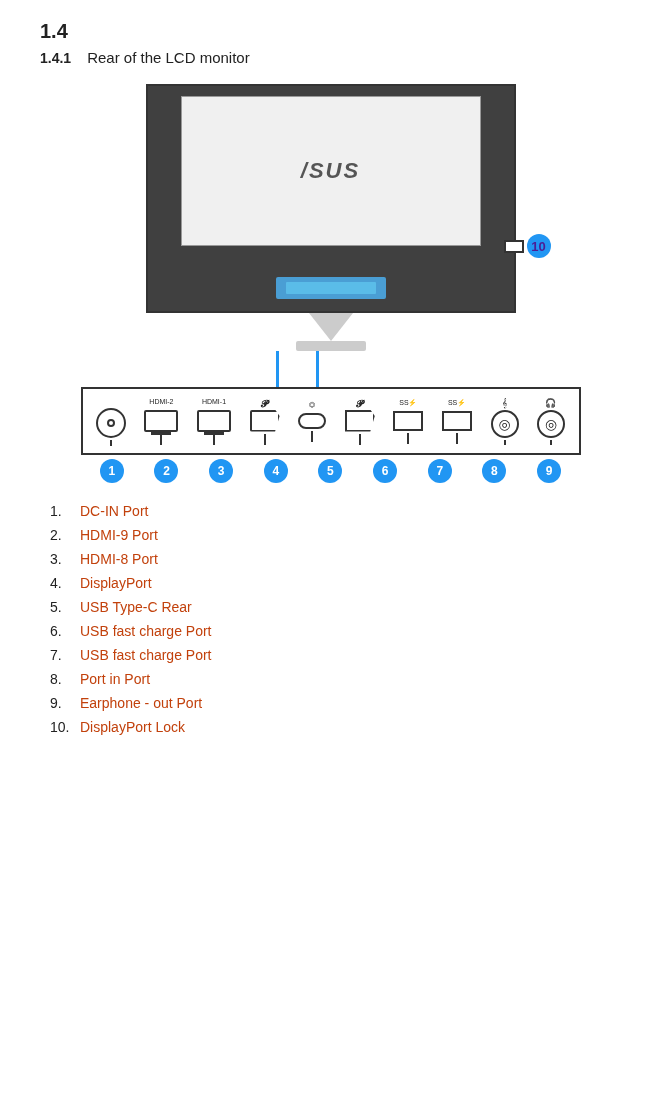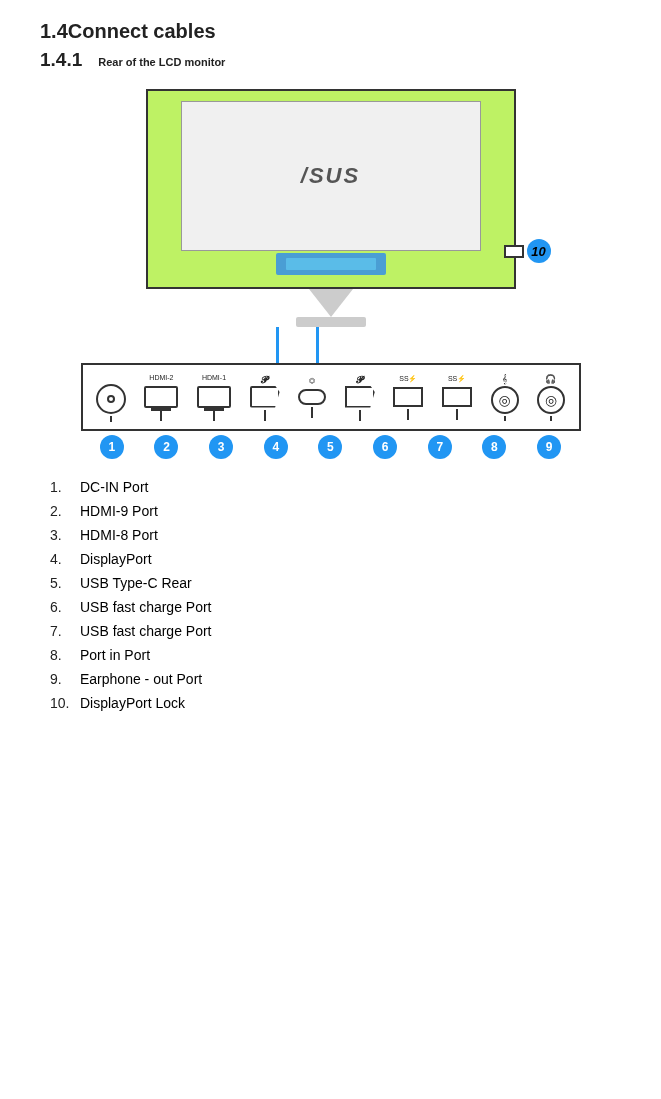--- a/index.html
+++ b/index.html
@@ -17,25 +17,25 @@
     .page-container {
       width: 661px;
       height: 1099px;
       padding: 20px 40px 20px 40px;
       position: relative;
     }
 
     
     .monitor-frame {
       width: 370px;
-      height: 200px;
+      height: 229px;
       border: 2px solid #333;
       margin: 0 auto;
       position: relative;
-      background: #bef264;
+      background: #404040;
     }
 
     .monitor-inner {
       width: 300px;
       height: 150px;
       border: 1.5px solid #999;
       position: absolute;
       top: 10px;
       left: 33px;
       background: #f0f0f0;
@@ -65,21 +65,21 @@
       font-size: 14px;
     }
 
     .list-num {
       width: 30px;
       flex-shrink: 0;
       color: #222;
     }
 
     .list-text {
-      color: #000000;
+      color: #c2410c;
     }
 
     
     .page-footer {
       position: absolute;
       bottom: 16px;
       left: 0;
       right: 0;
       display: flex;
       justify-content: space-between;
@@ -100,45 +100,44 @@
       flex-direction: column;
       align-items: center;
       gap: 2px;
     }
   </style>
 </head>
 <body>
 
 <div class="page-container">
 
-  <div style="display:flex; align-items:baseline; gap:0; margin-bottom:6px;">
+  <div style="display:flex; align-items:baseline; gap:24px; margin-bottom:6px;">
     <span style="font-size:20px; font-weight:bold;">1.4</span>
-    <span style="font-size:20px; font-weight:bold;">Connect cables</span>
   </div>
   <div style="display:flex; align-items:baseline; gap:16px; margin-bottom:18px;">
-    <span style="font-size:19px; font-weight:bold;">1.4.1</span>
-    <span style="font-size:11px; font-weight:bold;">Rear of the LCD monitor</span>
+    <span style="font-size:14px; font-weight:bold;">1.4.1</span>
+    <span style="font-size:15px; font-weight:normal;">Rear of the LCD monitor</span>
   </div>
 
   <div class="diagram-wrapper">
 
     <div style="position:relative; width:500px; margin:0 auto;">
       <div class="monitor-frame">
         <div class="monitor-inner">
           <div class="asus-logo">/SUS</div>
         </div>
 
         <div style="position:absolute; bottom:12px; left:50%; transform:translateX(-50%); width:110px; height:22px; background:#4a9ed4; border-radius:2px; display:flex; align-items:center; justify-content:center;">
           <div style="width:90px; height:12px; background:#5abce8; border-radius:1px;"></div>
         </div>
       </div>
 
       <div style="position:absolute; right:30px; top:150px; display:flex; align-items:center; gap:3px;">
         <div style="width:20px; height:13px; border:2px solid #333; background:#fff;"></div>
-        <div style="width:24px; height:24px; border-radius:50%; background:#2196F3; color:#000000; display:flex; align-items:center; justify-content:center; font-weight:bold; font-size:13px;font-style:italic;">10</div>
+        <div style="width:24px; height:24px; border-radius:50%; background:#2196F3; color:#4c1d95; display:flex; align-items:center; justify-content:center; font-weight:bold; font-size:13px;">10</div>
       </div>
 
       <div style="width:0; height:0; border-left:22px solid transparent; border-right:22px solid transparent; border-top:28px solid #ccc; margin:0 auto;"></div>
       <div style="width:70px; height:10px; background:#ccc; margin:0 auto; border-radius:2px;"></div>
     </div>
 
     <div style="position:relative; width:500px; margin:0 auto; height:36px;">
 
       <div style="position:absolute; left:195px; top:0; width:3px; height:36px; background:#2196F3;"></div>
 

